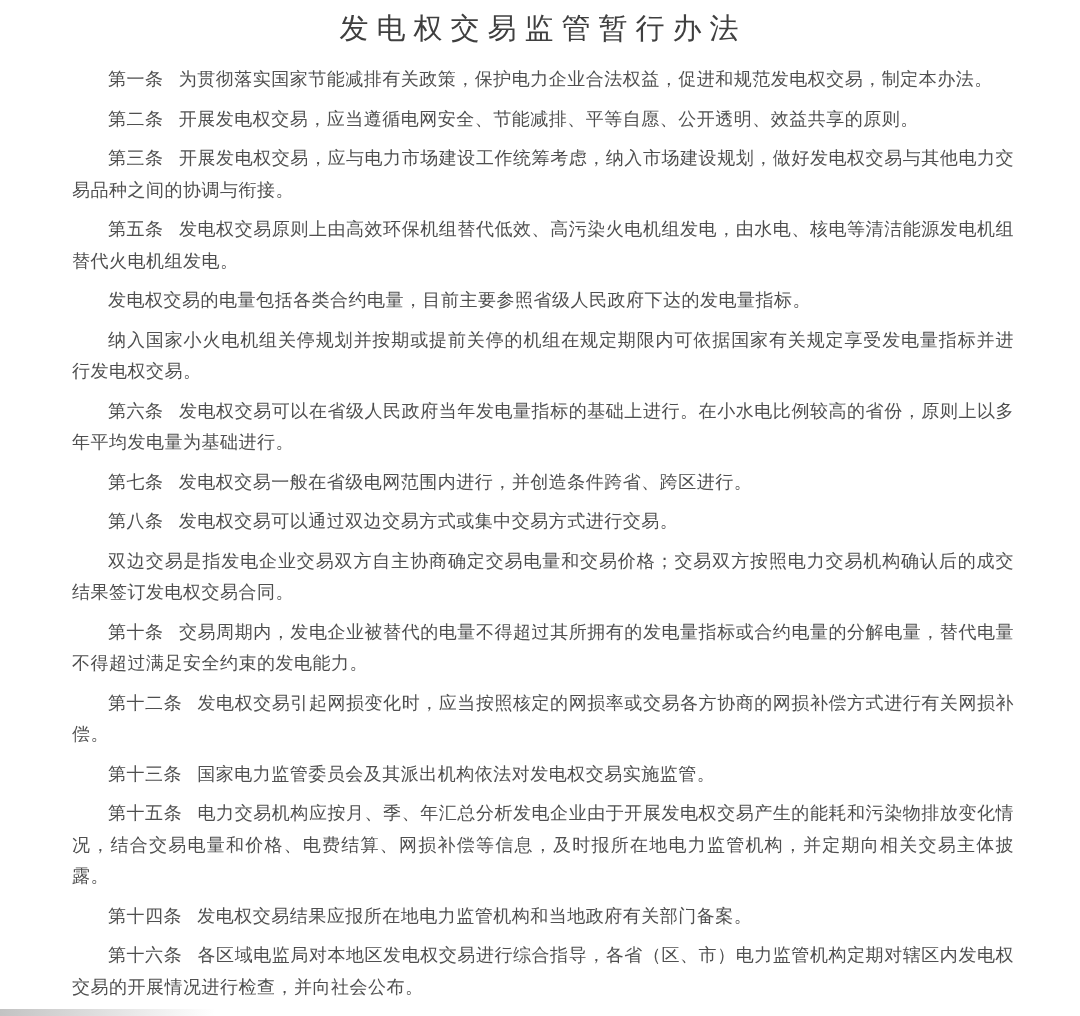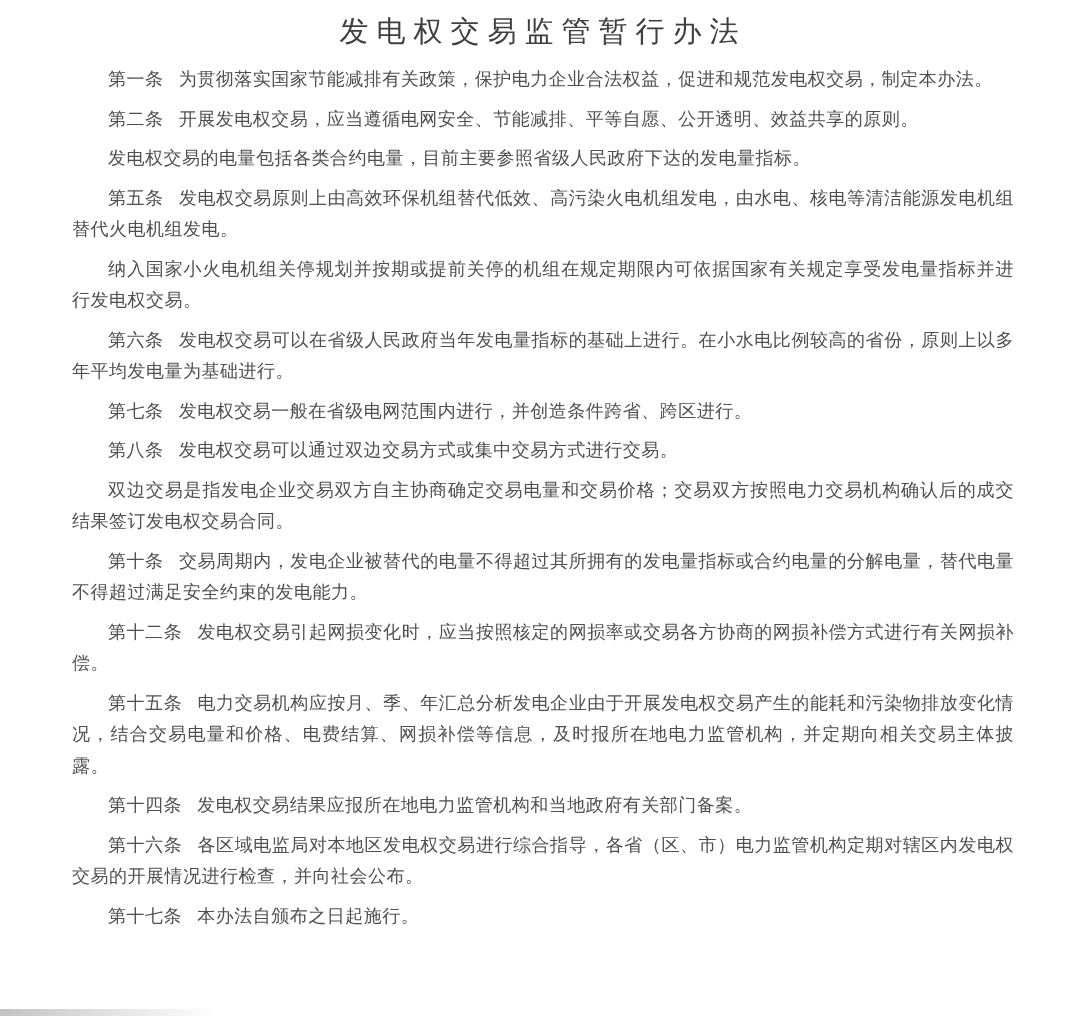--- a/index.html
+++ b/index.html
@@ -22,20 +22,21 @@
     background: #ffffff;
   }
   .doc-title {
     margin: 0 0 16px 0;
     text-align: center;
     font-size: 29px;
     font-weight: normal;
     letter-spacing: 8px;
     color: #3f3f3f;
     line-height: 34px;
+    font-family: Liberation Mono, monospace;
   }
   .doc-body {
     width: 100%;
   }
   .para {
     margin: 8px;
     font-size: 18px;
     line-height: 31.5px;
     color: #4f4f4f;
     text-align: justify;
@@ -58,42 +59,44 @@
 </head>
 <body>
 
 <div class="page">
   <h1 class="doc-title">发电权交易监管暂行办法</h1>
   <div class="doc-body">
   <p class="para"><span class="article-label">第一条</span><span>为贯彻落实国家节能减排有关政策，保护电力企业合法权益，促进和规范发电权交易，制定本办法。</span></p>
 
   <p class="para"><span class="article-label">第二条</span><span>开展发电权交易，应当遵循电网安全、节能减排、平等自愿、公开透明、效益共享的原则。</span></p>
 
+  <p class="para"><span class="article-label">第三条</span><span>开展发电权交易，应与电力市场建设工作统筹考虑，纳入市场建设规划，做好发电权交易与其他电力交易品种之间的协调与衔接。</span></p>
 
 
+  <p class="para"><span class="article-label">第五条</span><span>发电权交易原则上由高效环保机组替代低效、高污染火电机组发电，由水电、核电等清洁能源发电机组替代火电机组发电。</span></p>
+
   <p class="para"><span>发电权交易的电量包括各类合约电量，目前主要参照省级人民政府下达的发电量指标。</span></p>
-
-  <p class="para"><span class="article-label">第五条</span><span>发电权交易原则上由高效环保机组替代低效、高污染火电机组发电，由水电、核电等清洁能源发电机组替代火电机组发电。</span></p>
 
   <p class="para"><span>纳入国家小火电机组关停规划并按期或提前关停的机组在规定期限内可依据国家有关规定享受发电量指标并进行发电权交易。</span></p>
 
   <p class="para"><span class="article-label">第六条</span><span>发电权交易可以在省级人民政府当年发电量指标的基础上进行。在小水电比例较高的省份，原则上以多年平均发电量为基础进行。</span></p>
 
   <p class="para"><span class="article-label">第七条</span><span>发电权交易一般在省级电网范围内进行，并创造条件跨省、跨区进行。</span></p>
 
   <p class="para"><span class="article-label">第八条</span><span>发电权交易可以通过双边交易方式或集中交易方式进行交易。</span></p>
 
   <p class="para"><span>双边交易是指发电企业交易双方自主协商确定交易电量和交易价格；交易双方按照电力交易机构确认后的成交结果签订发电权交易合同。</span></p>
 
 
   <p class="para"><span class="article-label">第十条</span><span>交易周期内，发电企业被替代的电量不得超过其所拥有的发电量指标或合约电量的分解电量，替代电量不得超过满足安全约束的发电能力。</span></p>
 
 
   <p class="para"><span class="article-label">第十二条</span><span>发电权交易引起网损变化时，应当按照核定的网损率或交易各方协商的网损补偿方式进行有关网损补偿。</span></p>
 
+  <p class="para"><span class="article-label">第十三条</span><span>国家电力监管委员会及其派出机构依法对发电权交易实施监管。</span></p>
 
   <p class="para"><span class="article-label">第十五条</span><span>电力交易机构应按月、季、年汇总分析发电企业由于开展发电权交易产生的能耗和污染物排放变化情况，结合交易电量和价格、电费结算、网损补偿等信息，及时报所在地电力监管机构，并定期向相关交易主体披露。</span></p>
 
   <p class="para"><span class="article-label">第十四条</span><span>发电权交易结果应报所在地电力监管机构和当地政府有关部门备案。</span></p>
 
   <p class="para"><span class="article-label">第十六条</span><span>各区域电监局对本地区发电权交易进行综合指导，各省（区、市）电力监管机构定期对辖区内发电权交易的开展情况进行检查，并向社会公布。</span></p>
 
   <p class="para"><span class="article-label">第十七条</span><span>本办法自颁布之日起施行。</span></p>
 </div>
 </div>

